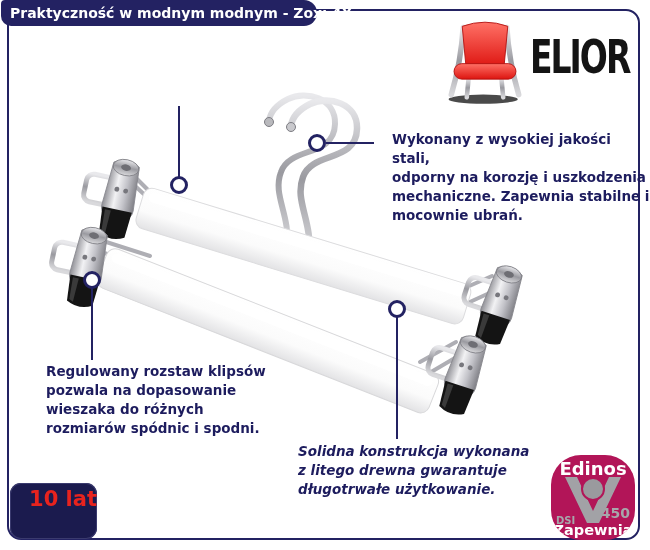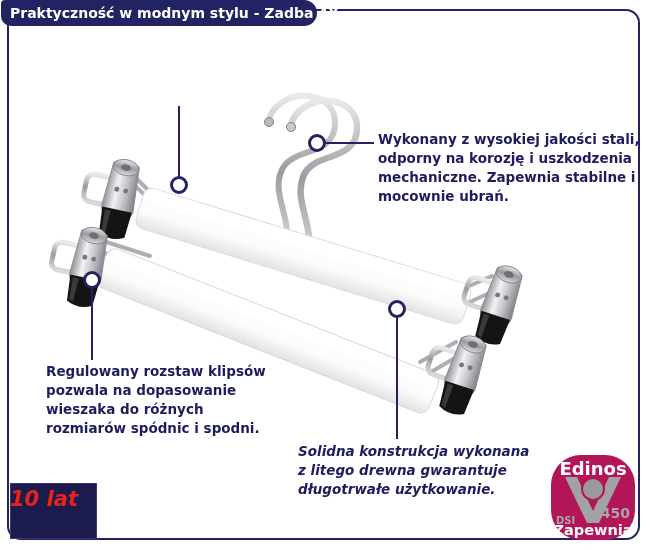--- a/index.html
+++ b/index.html
@@ -27,35 +27,34 @@
     position:absolute;left:90px;top:20px;color:#141414;font-weight:bold;
     font-size:33px;letter-spacing:-2px;transform:scaleY(1.38);transform-origin:top left;
     font-family:"DejaVu Sans","Liberation Sans",sans-serif;
   }
   
   .callout{
     position:absolute;color:#1d1c5e;font-weight:bold;font-size:13.5px;
     line-height:19px;white-space:pre-line;z-index:20;
   }
   .co-storage{left:28px;top:64px;}
-  .co-steel{left:378px;top:130px;}
+  .co-steel{left:392px;top:130px;}
   .co-clips{left:46px;top:362px;}
   .co-wood{left:298px;top:442px;font-style:italic;}
   
   .conn{position:absolute;background:#232262;z-index:18;}
   .marker{
     position:absolute;width:12px;height:12px;border:3px solid #232262;
     border-radius:50%;background:#ffffff;z-index:19;
   }
   
   .warranty{
     position:absolute;left:10px;top:483px;width:87px;height:56px;
-    background:#1b1b4e;border-radius:0;z-index:31;text-align:left;
+    background:#1b1b4e;border-radius:11px;z-index:31;text-align:right;
     box-shadow:0 0 0 1px #3a3a6e inset;
-    font-style:italic;
   }
   .warranty-years{color:#e8231e;font-weight:bold;font-size:21px;line-height:26px;margin-top:3px;}
   .warranty-label{color:#ffffff;font-weight:bold;font-size:15px;line-height:20px;}
   
   .standards{
     position:absolute;left:551px;top:455px;width:84px;height:85px;
     background:#b21558;z-index:31;overflow:hidden;border-radius:30px;
   }
   .standards-brand{
     position:absolute;left:0;top:3px;width:84px;text-align:center;
@@ -131,22 +130,39 @@
       <rect x="0" y="0" width="356" height="42" rx="9" fill="url(#barGrad)" stroke="#d8d8da" stroke-width="1"></rect>
       <rect x="6" y="4" width="344" height="10" rx="5" fill="#ffffff"></rect>
     </g>
 
     <use href="#clipShape" transform="translate(120,196) rotate(12)"></use>
     <use href="#clipShape" transform="translate(88,264) rotate(12)"></use>
     <use href="#clipShape" transform="translate(500,302) rotate(18)"></use>
     <use href="#clipShape" transform="translate(464,372) rotate(18)"></use>
   </svg>
 
-  <div class="title-pill">Praktyczność w modnym stylu - Zadba 4X</div>
+  <div class="title-pill">Praktyczność w modnym modnym - Zoxi 4X</div>
 
+  <div class="brand">
+    <svg class="brand-chair" width="82" height="92" viewBox="0 0 90 100">
+      <defs>
+        <linearGradient id="redGrad" x1="0" y1="0" x2="0" y2="1">
+          <stop offset="0" stop-color="#ff7166"></stop>
+          <stop offset="1" stop-color="#dd1410"></stop>
+        </linearGradient>
+      </defs>
+      <ellipse cx="43" cy="93" rx="38" ry="5" fill="#2a2a2a" opacity="0.85"></ellipse>
+      <path d="M21 14 C19 48 14 68 8 88" fill="none" stroke="url(#chromeV)" stroke-width="6" stroke-linecap="round"></path>
+      <path d="M69 14 C71 48 76 68 82 88" fill="none" stroke="url(#chromeV)" stroke-width="6" stroke-linecap="round"></path>
+      <path d="M20 13 Q45 4 70 13 L66 56 Q45 61 24 56 Z" fill="url(#redGrad)" stroke="#b21210" stroke-width="1"></path>
+      <path d="M27 70 L25 91 M63 70 L65 91" fill="none" stroke="url(#chromeV)" stroke-width="5" stroke-linecap="round"></path>
+      <rect x="11" y="54" width="68" height="17" rx="8.5" fill="url(#redGrad)" stroke="#b21210" stroke-width="1"></rect>
+    </svg>
+    <div class="brand-name">ELIOR</div>
+  </div>
 
   <div class="callout co-steel">Wykonany z wysokiej jakości stali,
 odporny na korozję i uszkodzenia
 mechaniczne. Zapewnia stabilne i
 mocownie ubrań.</div>
   <div class="callout co-clips">Regulowany rozstaw klipsów
 pozwala na dopasowanie
 wieszaka do różnych
 rozmiarów spódnic i spodni.</div>
   <div class="callout co-wood">Solidna konstrukcja wykonana

